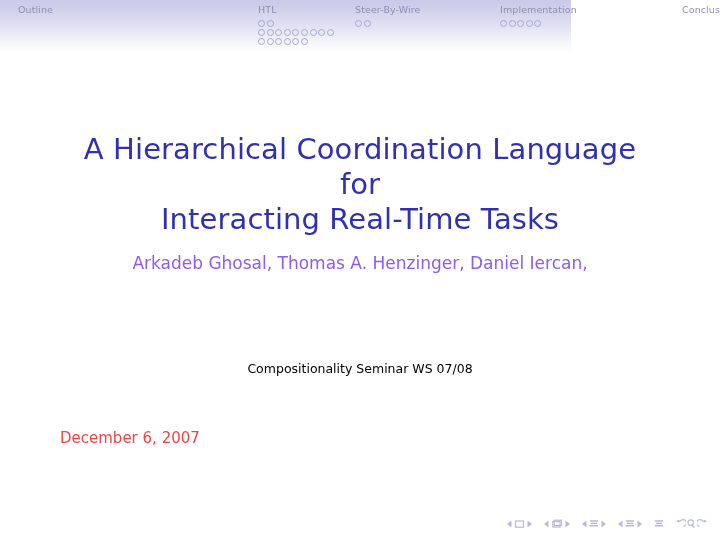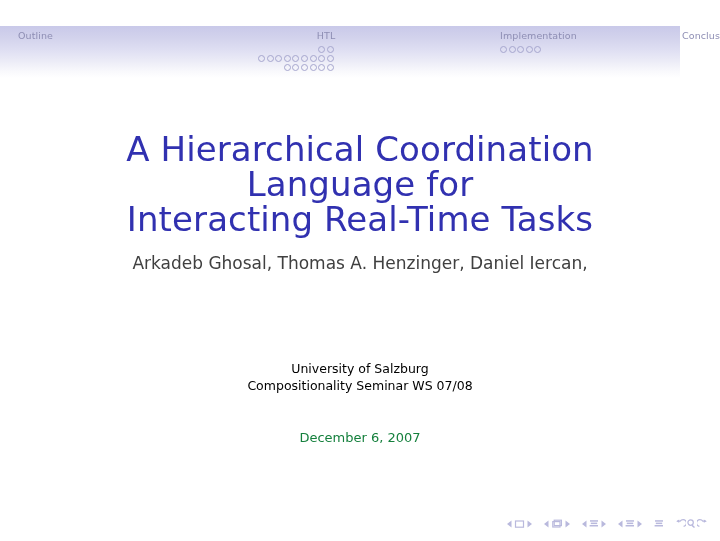--- a/index.html
+++ b/index.html
@@ -18,30 +18,29 @@
     height: 541px;
     background: #ffffff;
     overflow: hidden;
   }
 
   
   #headline {
     position: absolute;
     left: 0;
     top: 0;
-    width: 680px;
+    width: 571px;
     height: 52px;
     background: linear-gradient(to bottom,
                 #c9c9e9 0%,
                 #d2d2ec 22%,
                 #dedef2 45%,
                 #ececf7 68%,
                 #f8f8fc 86%,
                 #ffffff 100%);
-    margin-top: 26px;
   }
 
   .nav-sections {
     position: absolute;
     left: 0;
     top: 0;
     width: 720px;
     height: 52px;
     display: block;
   }
@@ -94,34 +93,34 @@
     height: 541px;
   }
 
   #title {
     position: absolute;
     left: 60px;
     top: 132px;
     width: 600px;
     text-align: center;
     color: #3131b0;
-    font-size: 34px;
+    font-size: 29px;
     line-height: 35px;
     font-weight: normal;
     letter-spacing: 0.1px;
   }
   #title .tline { display: block; }
 
   #authors {
     position: absolute;
     left: 60px;
     top: 250px;
     width: 600px;
     text-align: center;
-    color: #404040;
+    color: #8b5cf6;
     font-size: 17px;
     line-height: 26px;
   }
   #authors .aline { display: block; }
 
   #institute {
     position: absolute;
     left: 60px;
     top: 360px;
     width: 600px;
@@ -130,23 +129,22 @@
     font-size: 12.5px;
     line-height: 17px;
   }
   #institute .iline { display: block; }
 
   #date {
     position: absolute;
     left: 60px;
     top: 426px;
     width: 600px;
-    text-align: center;
-    color: #15803d;
-    font-size: 13px;
+    color: #ef4444;
+    font-size: 15px;
     line-height: 24px;
   }
 
   
   #navsymbols {
     position: absolute;
     right: 12px;
     bottom: 9px;
     height: 16px;
     display: flex;
@@ -182,28 +180,34 @@
 <body>
 
 <div id="slide">
 
   <div id="headline">
     <div class="nav-sections" id="nav-sections">
         <div class="nav-section" style="left: 18px;">
           <span class="nav-section-label">Outline</span>
           <span class="nav-dotrows"></span>
         </div>
-        <div class="nav-section" style="left: 258px; text-align: right;">
+        <div class="nav-section" style="left: 258px;">
           <span class="nav-section-label">HTL</span>
           <span class="nav-dotrows">
             <span class="nav-dotrow"><span class="nav-dot"></span><span class="nav-dot"></span></span>
             <span class="nav-dotrow"><span class="nav-dot"></span><span class="nav-dot"></span><span class="nav-dot"></span><span class="nav-dot"></span><span class="nav-dot"></span><span class="nav-dot"></span><span class="nav-dot"></span><span class="nav-dot"></span><span class="nav-dot"></span></span>
             <span class="nav-dotrow"><span class="nav-dot"></span><span class="nav-dot"></span><span class="nav-dot"></span><span class="nav-dot"></span><span class="nav-dot"></span><span class="nav-dot"></span></span>
           </span>
         </div>
+        <div class="nav-section" style="left: 355px;">
+          <span class="nav-section-label">Steer-By-Wire</span>
+          <span class="nav-dotrows">
+            <span class="nav-dotrow"><span class="nav-dot"></span><span class="nav-dot"></span></span>
+          </span>
+        </div>
         <div class="nav-section" style="left: 500px;">
           <span class="nav-section-label">Implementation</span>
           <span class="nav-dotrows">
             <span class="nav-dotrow"><span class="nav-dot"></span><span class="nav-dot"></span><span class="nav-dot"></span><span class="nav-dot"></span><span class="nav-dot"></span></span>
           </span>
         </div>
         <div class="nav-section" style="left: 682px;">
           <span class="nav-section-label">Conclusion</span>
           <span class="nav-dotrows"></span>
         </div>
@@ -215,21 +219,20 @@
     <div id="title">
         <span class="tline">A Hierarchical Coordination Language for</span>
         <span class="tline">Interacting Real-Time Tasks</span>
       </div>
 
     <div id="authors">
         <span class="aline">Arkadeb Ghosal, Thomas A. Henzinger, Daniel Iercan,</span>
       </div>
 
     <div id="institute">
-        <span class="iline">University of Salzburg</span>
         <span class="iline">Compositionality Seminar WS 07/08</span>
       </div>
 
     <div id="date">December 6, 2007</div>
 
   </div>
 
   <div id="navsymbols">
 
     <div class="navgroup">

